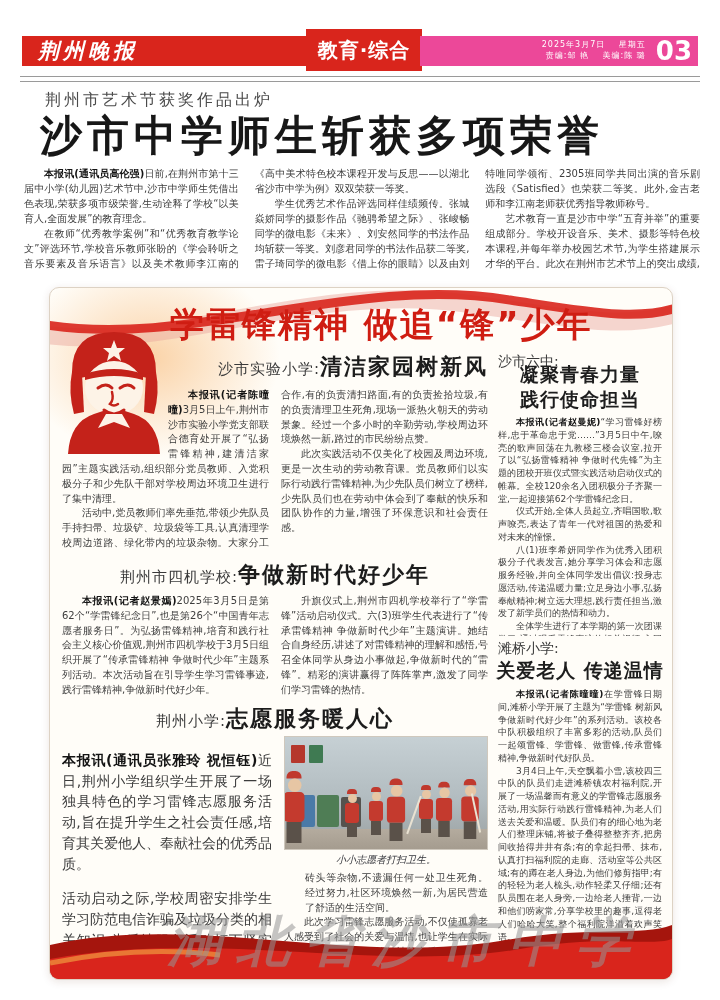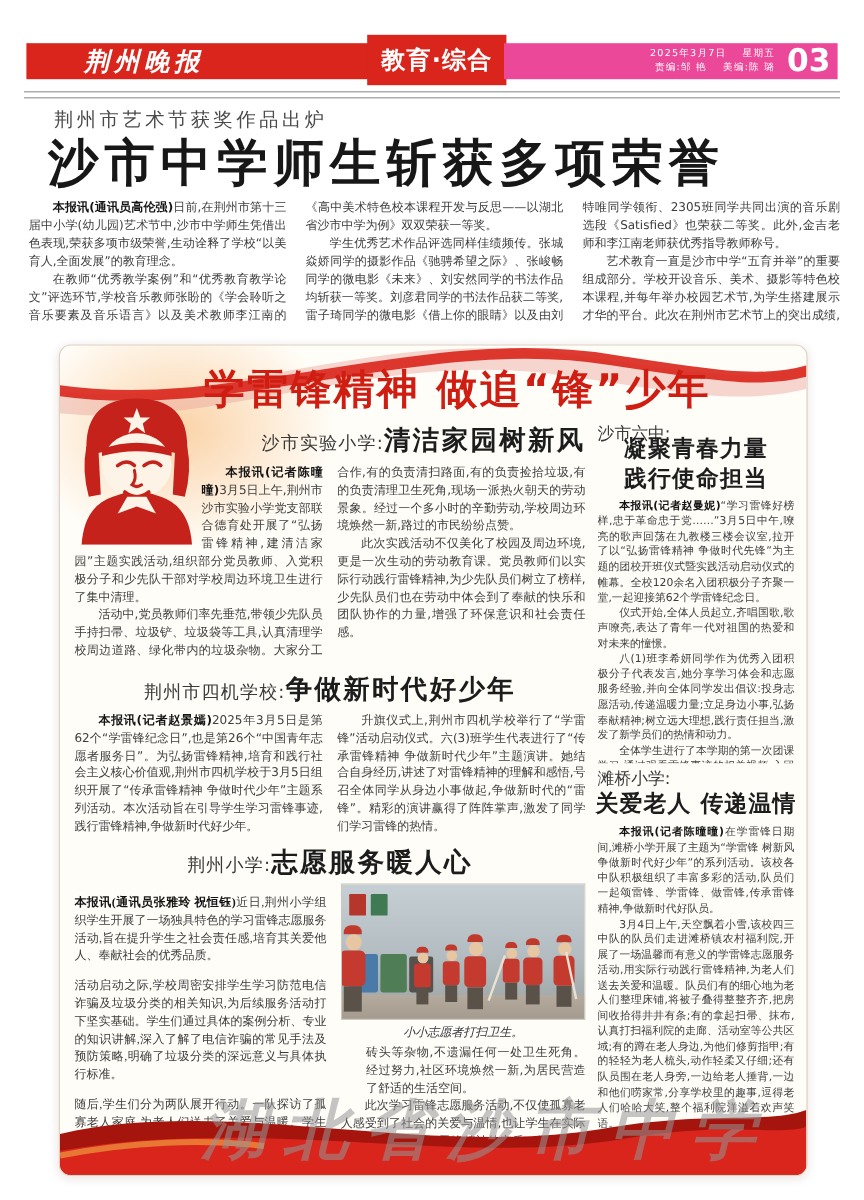--- a/index.html
+++ b/index.html
@@ -1,21 +1,21 @@
 <!DOCTYPE html>
 <html><head>
 <meta charset="utf-8">
 <style>
   html,body{margin:0;padding:0;}
   .page{
     position:relative;width:720px;height:1000px;background:#ffffff;
     font-family:"DejaVu Sans",sans-serif;color:#3c3c3c;overflow:hidden;
   }
   
-  .mh-left{position:absolute;left:22px;top:36px;width:286px;height:30px;background:#d9251c;display:flex;align-items:center;padding-left:32px;}
+  .mh-left{position:absolute;left:22px;top:36px;width:286px;height:30px;background:#d9251c;display:flex;align-items:center;}
   .mh-left .paper{font-family:"DejaVu Serif",serif;font-style:italic;font-weight:bold;color:#fff;font-size:21px;letter-spacing:4px;padding-left:16px;}
   .mh-center{position:absolute;left:306px;top:29px;width:116px;height:42px;background:#d9251c;display:flex;align-items:center;justify-content:center;}
   .mh-center .section{color:#fff;font-weight:bold;font-size:20px;letter-spacing:1px;}
   .mh-right{position:absolute;left:420px;top:36px;width:278px;height:30px;background:#ec4899;display:flex;align-items:center;justify-content:flex-end;}
   .mh-info{display:flex;flex-direction:column;align-items:flex-end;margin-right:10px;line-height:1.35;}
   .mh-info .row{color:#fff;font-size:8px;letter-spacing:1px;white-space:nowrap;}
   .mh-info .row span{margin-left:10px;}
   .pageno{color:#fff;font-size:26px;font-weight:bold;margin-right:6px;line-height:30px;}
   .rule{position:absolute;left:20px;top:76px;width:680px;height:4px;border-top:1px solid #9a9a9a;border-bottom:1px solid #9a9a9a;}
   
@@ -38,21 +38,21 @@
   .art-header .school{font-size:15px;color:#3a3a3a;letter-spacing:1px;}
   .art-header .atitle{font-size:22px;font-weight:bold;color:#1c1c1c;letter-spacing:2px;}
   .body{font-size:10px;line-height:1.48;text-align:justify;color:#3d3d3d;overflow:hidden;position:absolute;}
   .a1-body{left:12px;top:100px;width:426px;height:168px;column-count:2;column-gap:12px;}
   .spacer{float:left;width:106px;height:66px;}
   .a1-head{left:110px;top:64px;width:386px;}
   .a2-head{left:12px;top:272px;width:426px;}
   .a2-body{left:12px;top:306px;width:426px;height:106px;column-count:2;column-gap:12px;}
   .a3-head{left:12px;top:416px;width:426px;}
   .a3-cols{position:absolute;left:12px;top:448px;width:426px;height:232px;display:flex;gap:12px;overflow:hidden;}
-  .a3-left{width:210px;font-size:10px;line-height:1.48;text-align:justify;overflow:hidden;font-family:Liberation Serif, serif;}
+  .a3-left{width:210px;font-size:14px;line-height:1.48;text-align:justify;overflow:hidden;}
   .a3-right{width:204px;overflow:hidden;}
   .a3-right .txt{font-size:10px;line-height:1.48;text-align:justify;}
   .caption{font-family:"DejaVu Serif",serif;font-style:italic;font-size:10px;color:#33343a;text-align:center;margin:3px 0 4px 0;}
   
   .r-school{position:absolute;left:448px;width:164px;font-size:14px;color:#3a3a3a;}
   .r-title{position:absolute;left:444px;width:172px;text-align:center;font-size:19px;font-weight:bold;color:#1d1d1d;line-height:1.3;letter-spacing:1px;}
   .r-body{left:448px;width:164px;font-size:9px;line-height:1.42;}
   
   .photo{position:relative;width:204px;height:114px;background:linear-gradient(180deg,#c6d0d4 0%,#b2bcc0 55%,#9aa0a0 100%);overflow:hidden;border:1px solid #cfc8bd;box-sizing:border-box;}
   .ground{position:absolute;left:0;bottom:0;width:100%;height:20px;background:linear-gradient(180deg,#b4ab9e,#a59c8f);}

